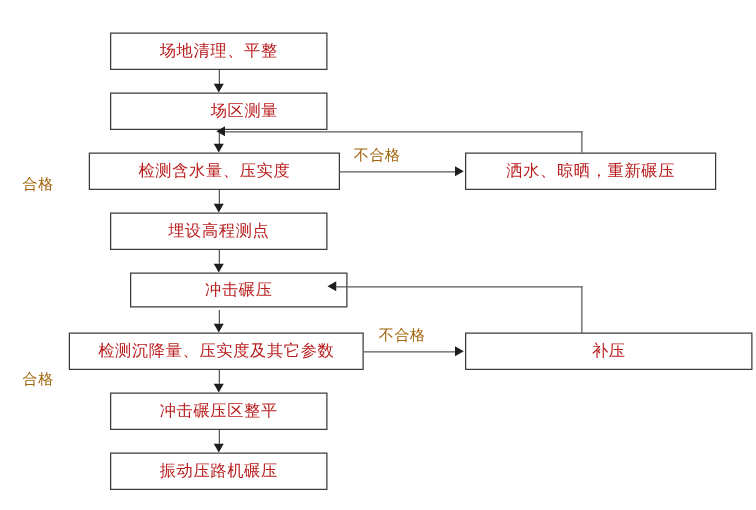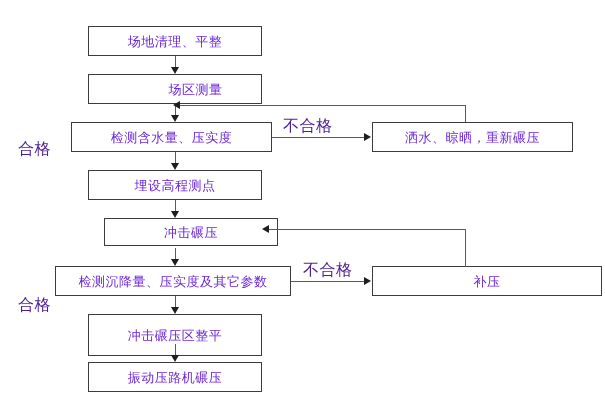--- a/index.html
+++ b/index.html
@@ -18,33 +18,33 @@
     overflow: hidden;
   }
   .node {
     position: absolute;
     box-sizing: border-box;
     border: 1px solid #3c3c3c;
     background: #ffffff;
     display: flex;
     align-items: center;
     justify-content: center;
-    color: #6d28d9;
+    color: #b91c1c;
     font-size: 13px;
     letter-spacing: 0.5px;
     line-height: 1;
     white-space: nowrap;
   }
   .node-label {
     display: block;
   }
   .edge-label {
     position: absolute;
-    color: #4c1d95;
-    font-size: 16px;
+    color: #a16207;
+    font-size: 12px;
     letter-spacing: 0.5px;
     white-space: nowrap;
     line-height: 1;
   }
   .lineH {
     position: absolute;
     height: 0;
     border-top: 1px solid #5a5a5a;
   }
   .lineV {
@@ -107,21 +107,21 @@
   </div>
 
   <div class="node" style="left:55px; top:266px; width:236px; height:30px;">
     <span class="node-label">检测沉降量、压实度及其它参数</span>
   </div>
 
   <div class="node" style="left:372px; top:266px; width:230px; height:30px;">
     <span class="node-label">补压</span>
   </div>
 
-  <div class="node" style="left:88px; top:314px; width:174px; height:42px;">
+  <div class="node" style="left:88px; top:314px; width:174px; height:30px;">
     <span class="node-label">冲击碾压区整平</span>
   </div>
 
   <div class="node" style="left:88px; top:362px; width:174px; height:30px;">
     <span class="node-label">振动压路机碾压</span>
   </div>
 
   <div class="edge-label" style="left:283px; top:118px;">不合格</div>
 
   <div class="edge-label" style="left:18px; top:141px;">合格</div>

